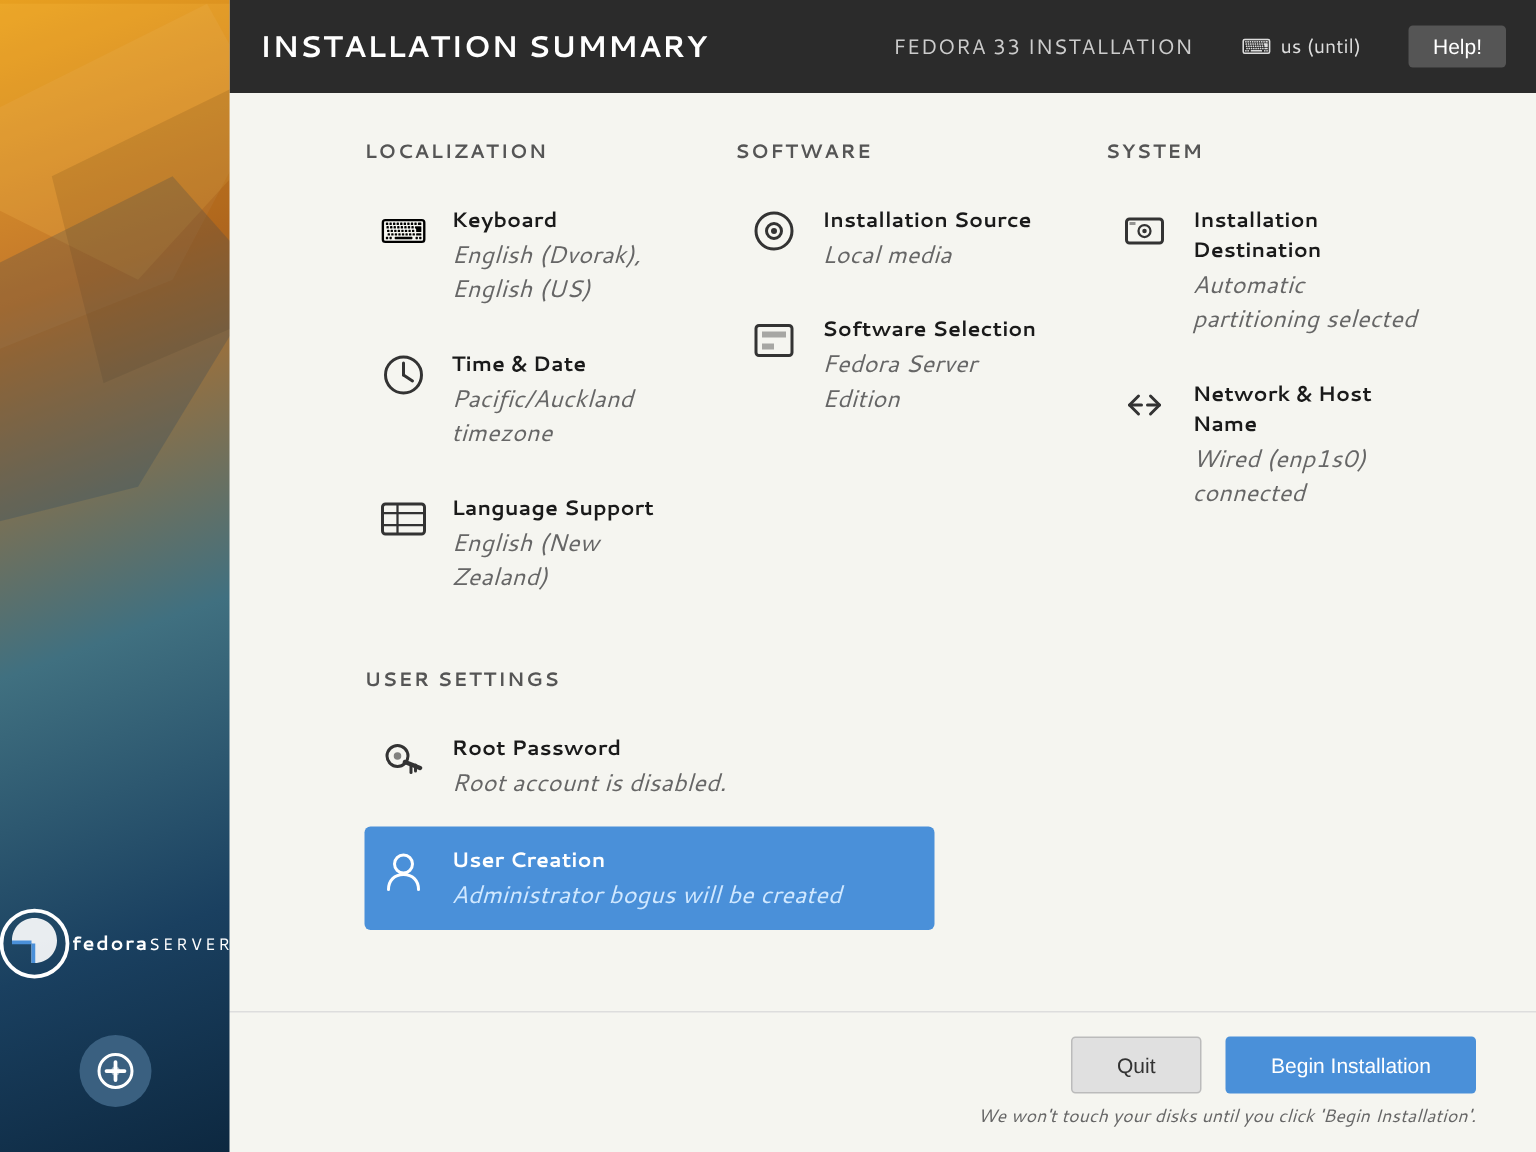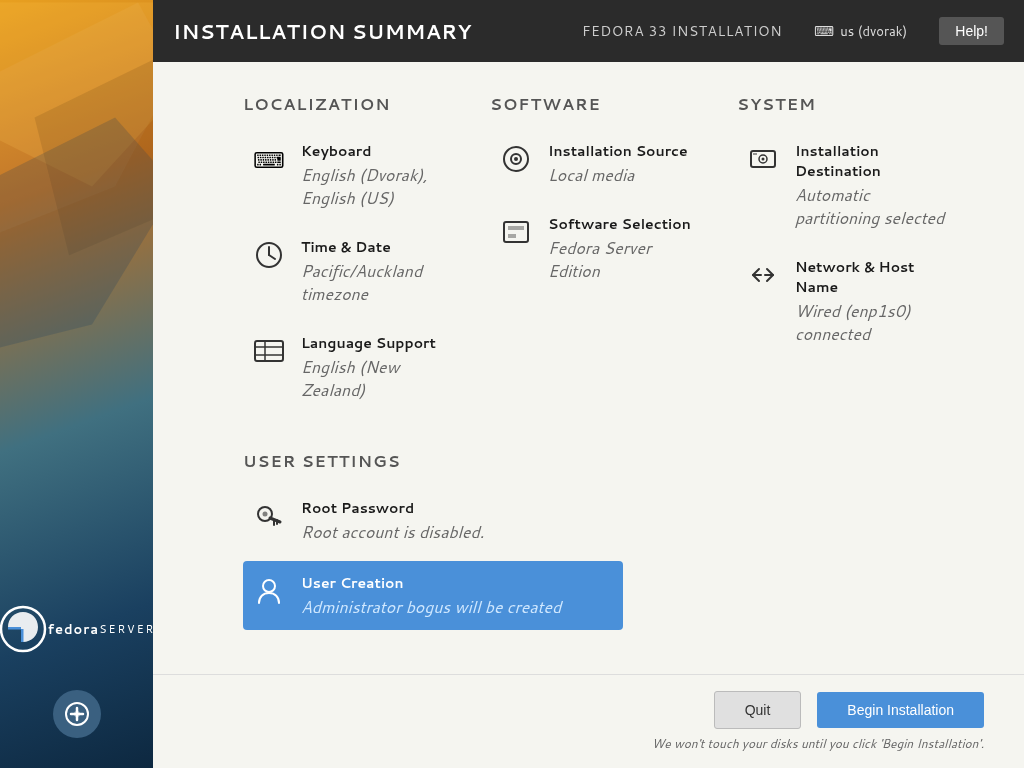--- a/index.html
+++ b/index.html
@@ -119,21 +119,21 @@
     }
 
     
     #content {
       flex: 1;
       padding: 30px 40px 0 90px;
       overflow-y: auto;
     }
 
     .section-header {
-      font-size: 16px;
+      font-size: 13px;
       font-weight: bold;
       color: #555;
       letter-spacing: 1px;
       margin-bottom: 16px;
       text-transform: uppercase;
     }
 
     .sections-grid {
       display: grid;
       grid-template-columns: 1fr 1fr 1fr;
@@ -208,21 +208,20 @@
       display: flex;
       flex-direction: column;
       align-items: flex-end;
       gap: 6px;
       border-top: 1px solid #ddd;
     }
 
     .footer-buttons {
       display: flex;
       gap: 16px;
-      align-items: center;
     }
 
     .quit-button {
       background: #e0e0e0;
       color: #333;
       border: 1px solid #bbb;
       padding: 10px 30px;
       font-size: 14px;
       cursor: pointer;
       border-radius: 3px;
@@ -290,21 +289,21 @@
 </div>
 
 <div id="main">
 
   <div id="header">
     <span class="header-title">INSTALLATION SUMMARY</span>
     <div class="header-right">
       <span class="header-install-label">FEDORA 33 INSTALLATION</span>
       <div class="keyboard-indicator">
         <span class="keyboard-icon">⌨</span>
-        <span>us (dvorak)</span>
+        <span>us (until)</span>
       </div>
       <button class="help-button">Help!</button>
     </div>
   </div>
 
   <div id="content">
 
     <div class="sections-grid">
 
       <div class="section-column">

